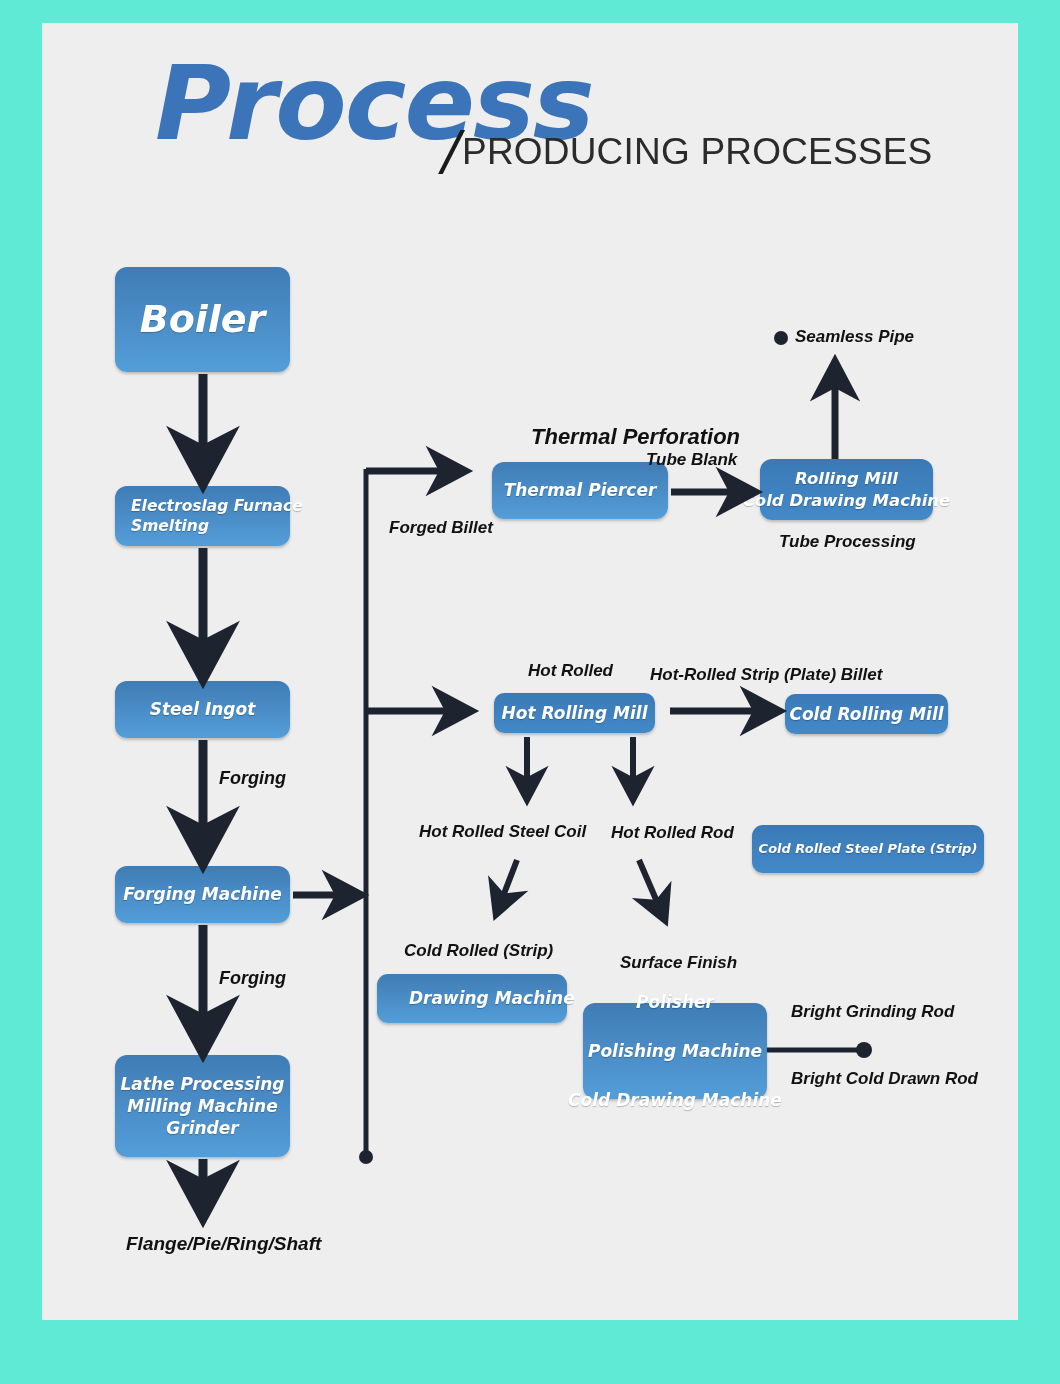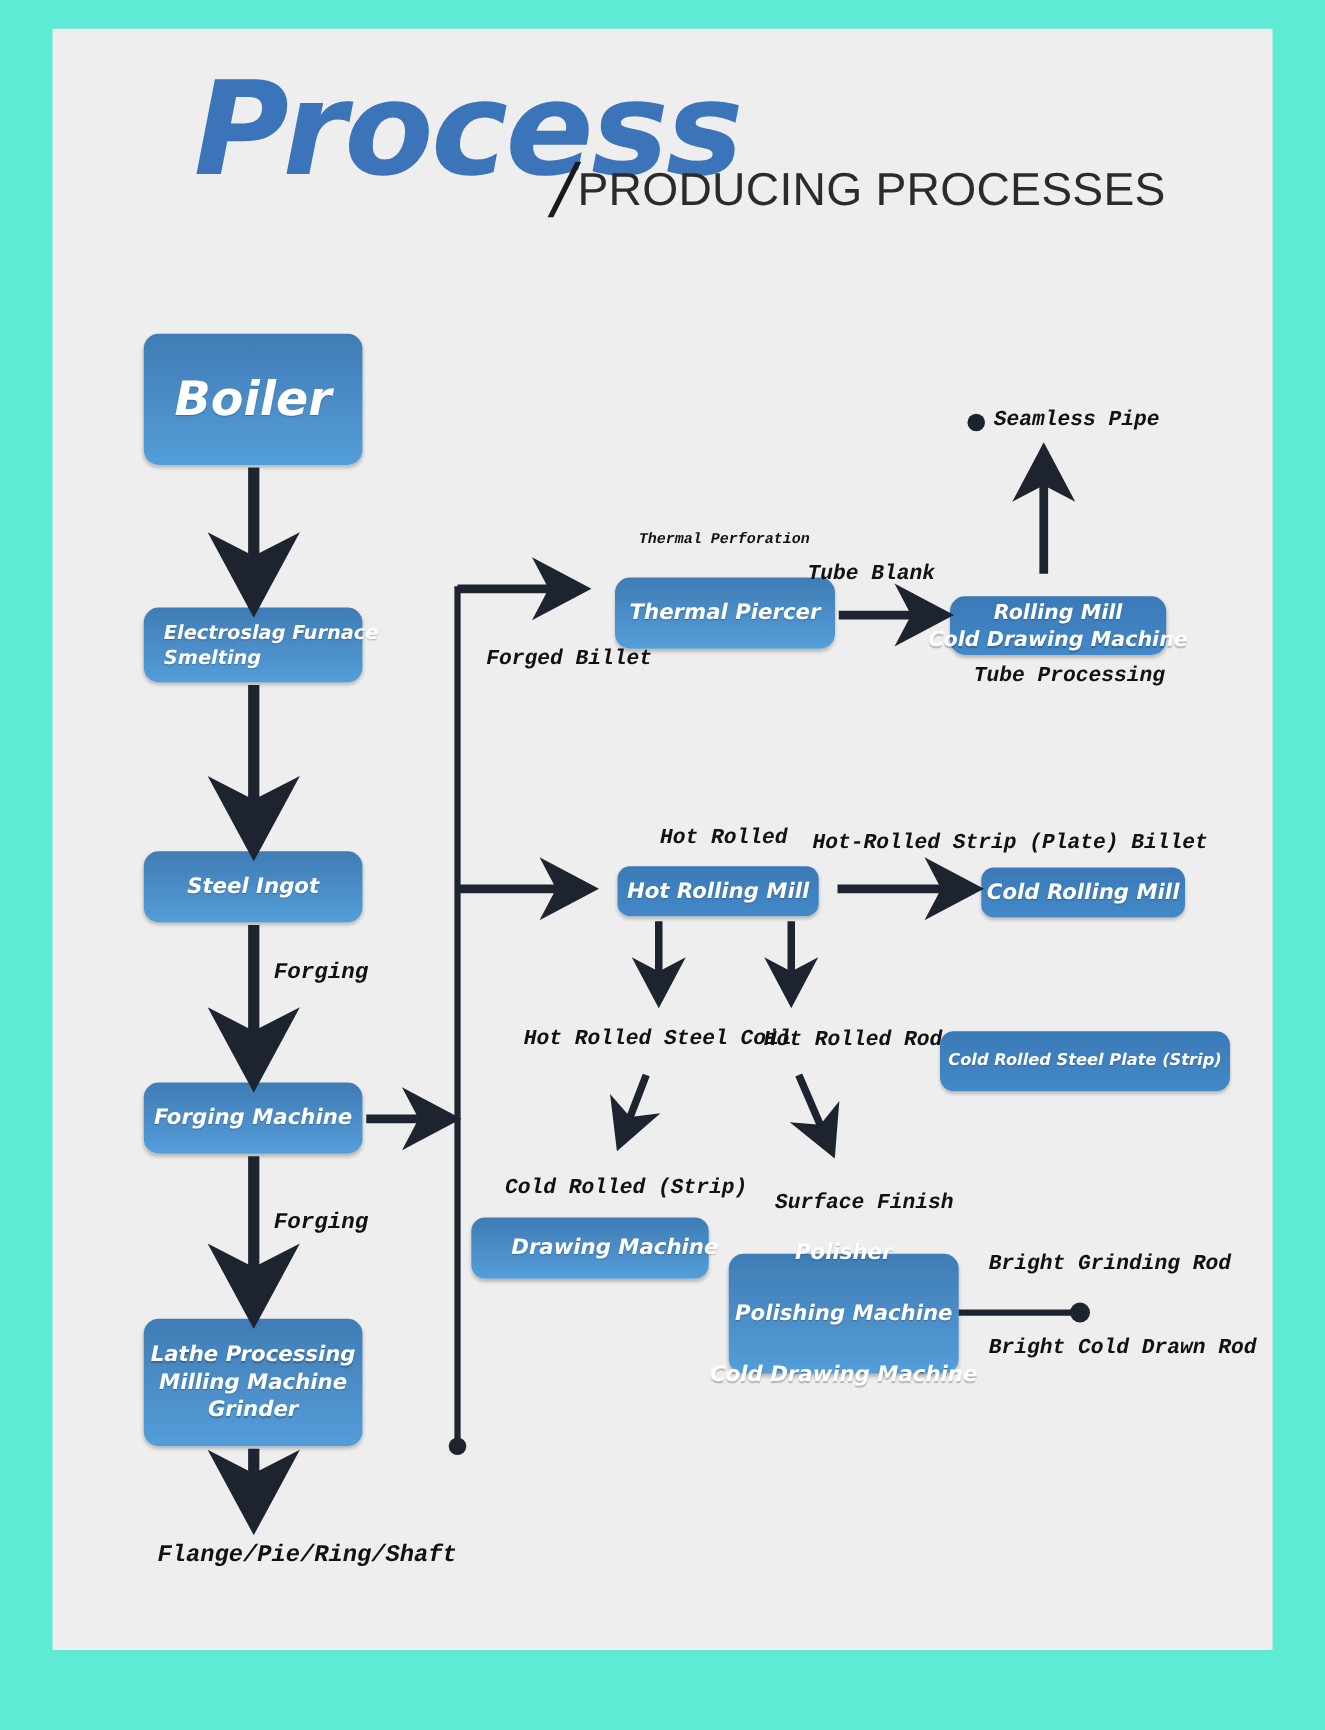--- a/index.html
+++ b/index.html
@@ -87,21 +87,21 @@
   .node.flat {
     background: linear-gradient(180deg, #3a79b6 0%, #3f81bf 50%, #4389c8 100%);
   }
   .node .line { display: block; white-space: nowrap; }
   .node.center { align-items: center; text-align: center; }
   .node.left   { align-items: flex-start; text-align: left; padding-left: 16px; }
 
   
   .label {
     position: absolute;
-    font-family: Liberation Mono, monospace;
+    font-family: Liberation Sans, sans-serif;
     font-weight: 700;
     font-style: italic;
     color: #111111;
     white-space: nowrap;
     line-height: 1.2;
   }
   svg.arrow { position: absolute; overflow: visible; }
 </style>
 </head>
 <body>
@@ -135,21 +135,21 @@
   <div class="node center" style="left:115px; top:1055px; width:175px; height:102px; font-size:17px;">
     <span class="line">Lathe Processing</span>
     <span class="line">Milling Machine</span>
     <span class="line">Grinder</span>
   </div>
 
   <div class="node center" style="left:492px; top:462px; width:176px; height:57px; font-size:17px;">
     <span class="line">Thermal Piercer</span>
   </div>
 
-  <div class="node center flat" style="left:760px; top:459px; width:173px; height:47px; font-size:16.5px;margin-top:18px;">
+  <div class="node center flat" style="left:760px; top:459px; width:173px; height:61px; font-size:16.5px;">
     <span class="line">Rolling Mill</span>
     <span class="line">Cold Drawing Machine</span>
   </div>
 
   <div class="node center flat" style="left:494px; top:693px; width:161px; height:40px; font-size:17px; border-radius:10px;">
     <span class="line">Hot Rolling Mill</span>
   </div>
 
   <div class="node center flat" style="left:785px; top:694px; width:163px; height:40px; font-size:17px; border-radius:10px;">
     <span class="line">Cold Rolling Mill</span>
@@ -215,21 +215,21 @@
 
     <line x1="767" y1="1050" x2="861" y2="1050" stroke="#1d2430" stroke-width="5"></line>
     <circle cx="864" cy="1050" r="8" fill="#1d2430"></circle>
   </svg>
 
   <div class="label" style="left:219px; top:768px; font-size:18px;">Forging</div>
   <div class="label" style="left:219px; top:968px; font-size:18px;">Forging</div>
   <div class="label" style="left:126px; top:1233px; font-size:19px;">Flange/Pie/Ring/Shaft</div>
 
   <div class="label" style="left:389px; top:518px; font-size:17px;">Forged Billet</div>
-  <div class="label" style="left:511px; top:424px; font-size:12px;">Thermal Perforation</div>
+  <div class="label" style="left:531px; top:424px; font-size:22px;">Thermal Perforation</div>
   <div class="label" style="left:646px; top:450px; font-size:17px;">Tube Blank</div>
   <div class="label" style="left:779px; top:532px; font-size:17px;">Tube Processing</div>
   <div class="label" style="left:795px; top:327px; font-size:17px;">Seamless Pipe</div>
 
   <div class="label" style="left:528px; top:661px; font-size:17px;">Hot Rolled</div>
   <div class="label" style="left:650px; top:665px; font-size:17px;">Hot-Rolled Strip (Plate) Billet</div>
   <div class="label" style="left:419px; top:822px; font-size:17px;">Hot Rolled Steel Coil</div>
   <div class="label" style="left:611px; top:823px; font-size:17px;">Hot Rolled Rod</div>
   <div class="label" style="left:404px; top:941px; font-size:17px;">Cold Rolled (Strip)</div>
   <div class="label" style="left:620px; top:953px; font-size:17px;">Surface Finish</div>

